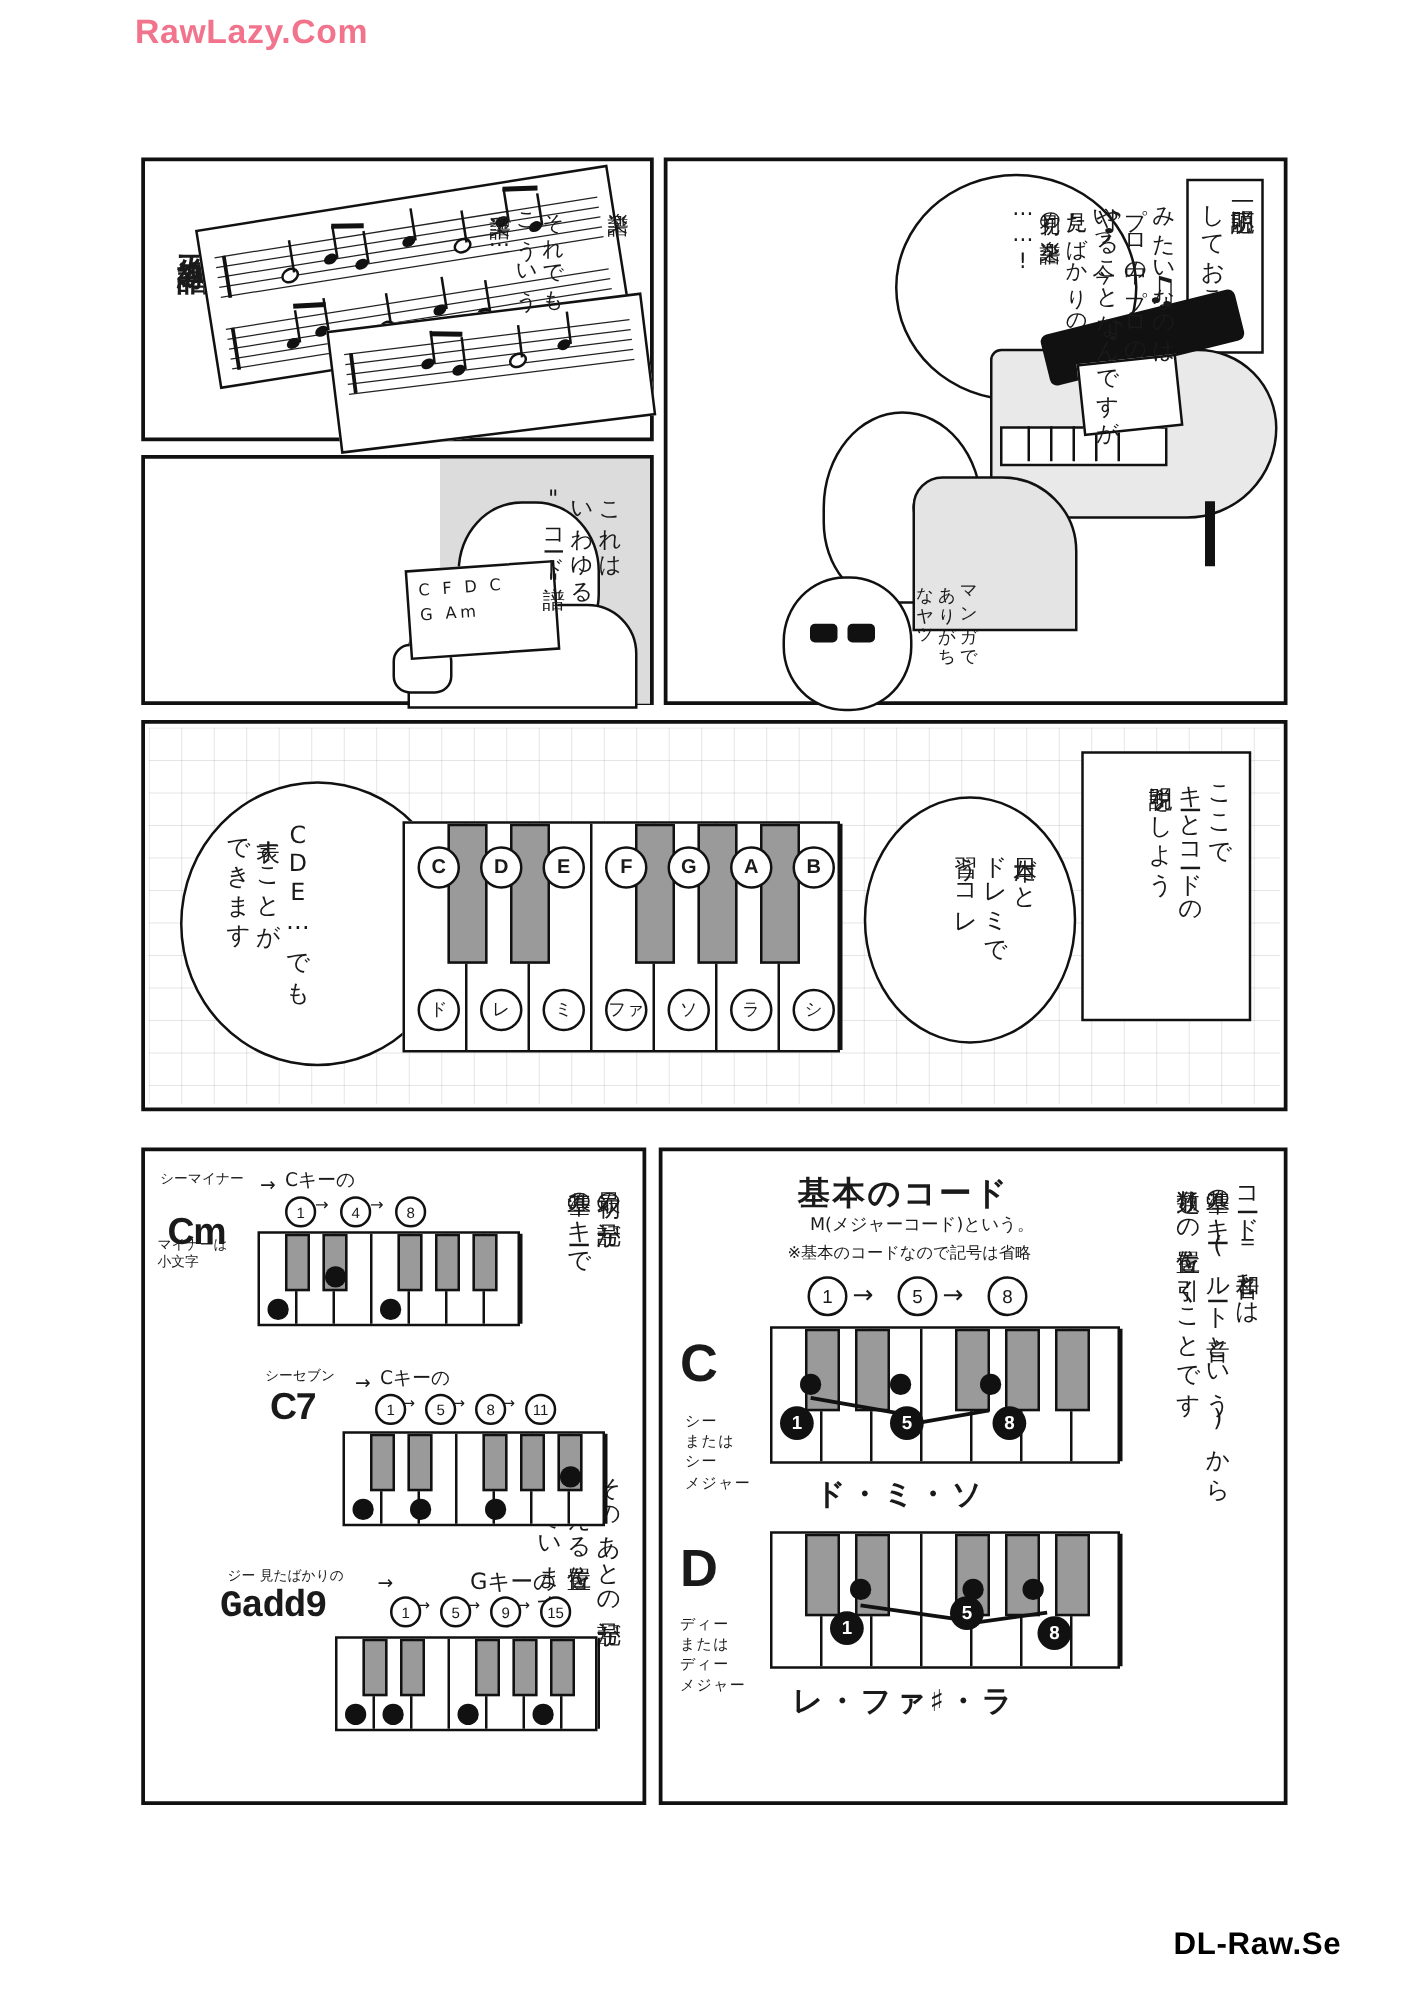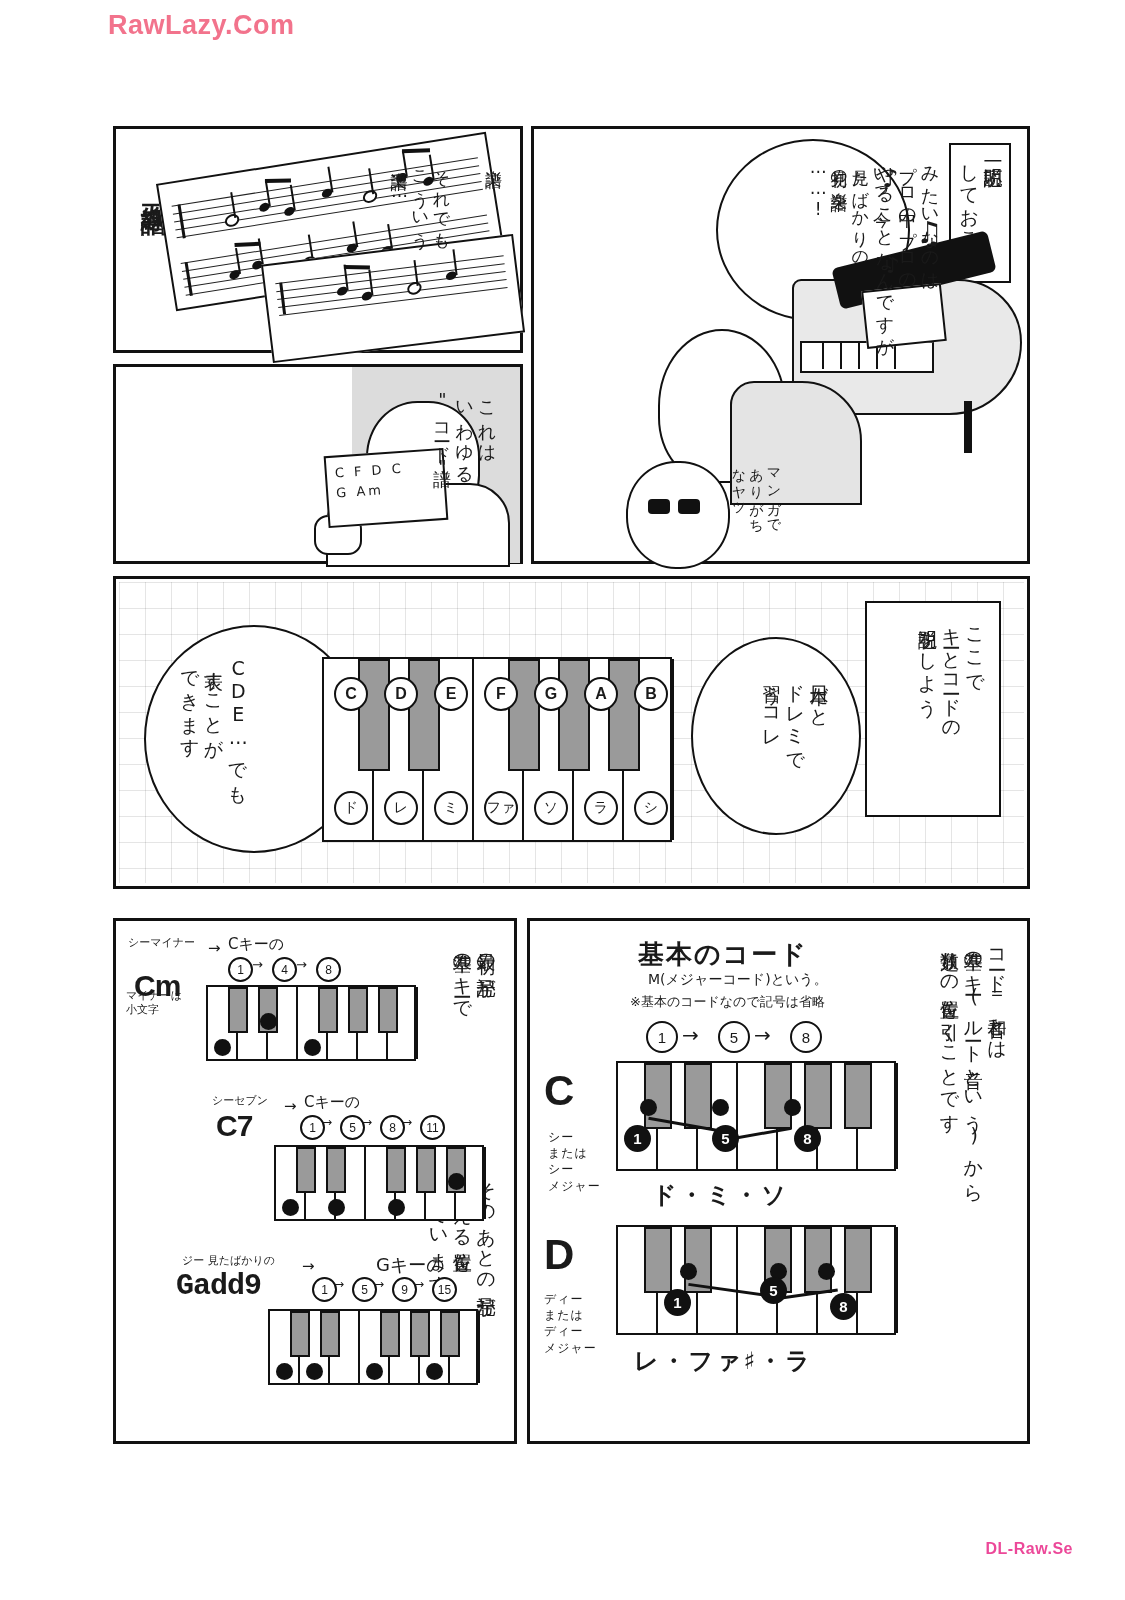--- a/index.html
+++ b/index.html
@@ -26,24 +26,24 @@
     top: 10px;
     font-size: 27px;
     font-weight: bold;
     color: #f2738c;
     letter-spacing: 0.5px;
     font-family: "Liberation Sans", sans-serif;
   }
   .wm-bottom {
     position: absolute;
     right: 52px;
-    bottom: 42px;
-    font-size: 16px;
+    bottom: 30px;
+    font-size: 25px;
     font-weight: bold;
-    color: #ec4899;
+    color: #000000;
     letter-spacing: 0.5px;
     font-family: "Liberation Sans", sans-serif;
   }
   
   .panel {
     position: absolute;
     border: 3px solid #111;
     background: #fff;
     box-sizing: border-box;
   }

